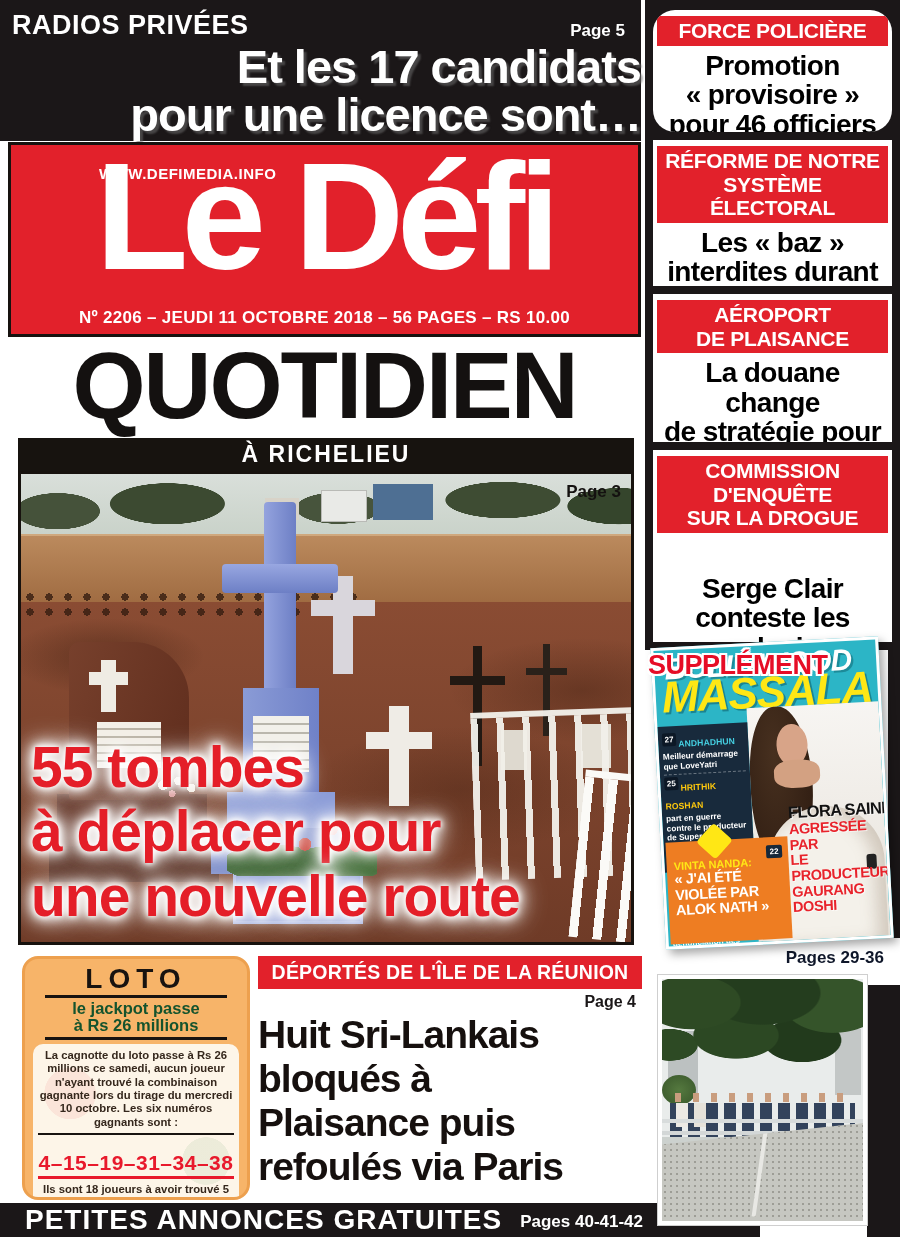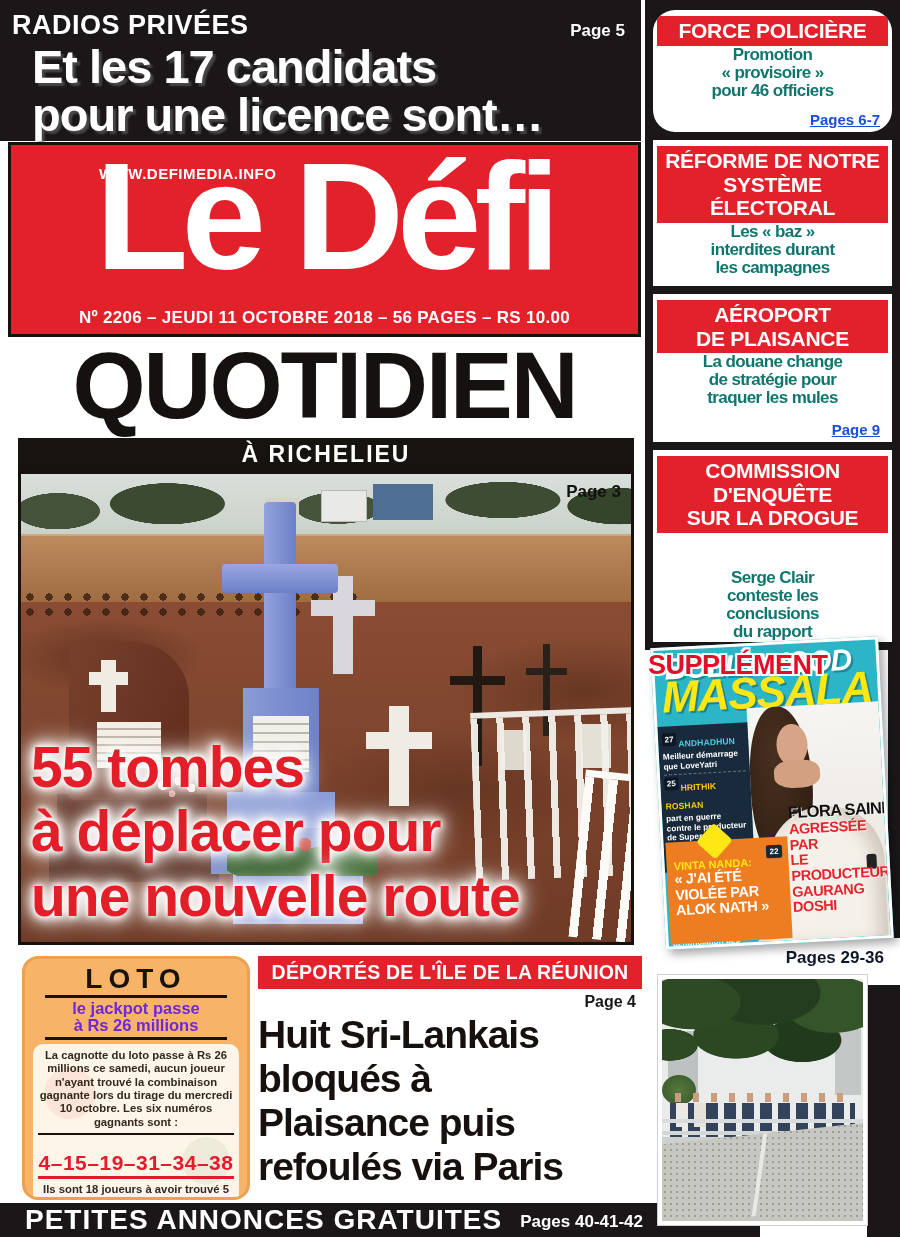--- a/index.html
+++ b/index.html
@@ -6,27 +6,27 @@
   html,body { background:#e9e9e9; }
   body { font-family:"Liberation Sans","DejaVu Sans",sans-serif; }
   .page { position:relative; width:900px; height:1237px; background:#ffffff; overflow:hidden; margin:0 auto; }
   .pre { white-space:pre-line; }
 
   
   .top-box { position:absolute; left:0; top:0; width:641px; height:141px; background:#1b1718; color:#fff; }
   .top-box .kicker-row { display:flex; justify-content:space-between; align-items:flex-end; padding:10px 16px 0 12px; }
   .top-box .kicker { font-size:27px; font-weight:900; letter-spacing:.5px; }
   .top-box .pageref { font-size:17px; font-weight:700; margin-top:2px; }
-  .top-box .headline { font-size:47px; font-weight:900; line-height:1.02; padding-left:32px; margin-top:2px; letter-spacing:-1px; text-shadow:3px 3px 2px rgba(110,110,110,.55); }
+  .top-box .headline { font-size:47px; font-weight:900; line-height:1.02; padding-left:32px; margin-top:2px; letter-spacing:-1px; text-shadow:3px 3px 2px rgba(110,110,110,.55);text-align:right; }
 
   
   .sidebar { position:absolute; left:645px; top:0; width:255px; height:650px; background:#1b1718; }
   .side-box { position:absolute; left:8px; width:239px; background:#fff; padding:6px 4px 4px; display:flex; flex-direction:column; overflow:hidden; }
   .side-box .banner { background:#e2212b; color:#fff; font-weight:900; font-size:21px; line-height:1.12; text-align:center; padding:3px 2px; letter-spacing:-.3px; }
-  .side-box .head { font-size:17px; font-weight:900; color:#0f766e; text-align:center; line-height:1.06; letter-spacing:-.6px; }
+  .side-box .head { font-size:28px; font-weight:900; color:#000000; text-align:center; line-height:1.06; margin-top:5px; letter-spacing:-.6px; }
   .side-box .pageref { margin-top:auto; text-align:right; font-size:15px; font-weight:700; color:#1d4ed8; padding-right:8px;text-decoration:underline; }
   .side-box.b1 { top:10px;  height:122px;border-radius:22px; }
   .side-box.b2 { top:140px; height:146px; }
   .side-box.b3 { top:294px; height:148px; }
   .side-box.b4 { top:450px; height:192px;gap:36px; }
 
   .right-strip-top { position:absolute; left:888px; top:650px; width:12px; height:288px; background:#1b1718; }
   .right-strip-bottom { position:absolute; left:867px; top:985px; width:33px; height:252px; background:#1b1718; }
 
   
@@ -111,21 +111,21 @@
   .fence2 { position:absolute; left:556px; top:298px; width:58px; height:168px; transform:rotate(6deg); border-top:7px solid #fbfaf7;
     background:repeating-linear-gradient(90deg, #fbfaf7 0 9px, transparent 9px 24px); }
   .photo .pageref { position:absolute; right:10px; top:8px; color:#141110; font-size:17px; font-weight:700; }
   .photo .overlay { position:absolute; left:10px; bottom:14px; font-size:57px; font-weight:900; line-height:1.13; letter-spacing:-1px; color:#e41e28;
     text-shadow:0 0 5px #fff,0 0 9px #fff,0 0 13px #fff,0 0 18px #fff,0 0 24px rgba(255,255,255,.95),0 0 30px rgba(255,255,255,.85); }
 
   
   .loto { position:absolute; left:22px; top:956px; width:228px; height:244px; background:#f7b469; border:3px solid #eda04e; border-radius:16px; overflow:hidden; padding-top:6px; }
   .loto .title { text-align:center; font-size:28px; font-weight:900; letter-spacing:6px; color:#181310; line-height:1; }
   .loto .rule { border-top:3px solid #181310; margin:2px 20px; }
-  .loto .subtitle { text-align:center; font-size:16.5px; font-weight:900; color:#6d28d9; line-height:1.06; margin:1px 0; }
+  .loto .subtitle { text-align:center; font-size:16.5px; font-weight:900; color:#14532d; line-height:1.06; margin:1px 0; }
   .loto .inner { margin:4px 8px; background:#fdf5e8; border-radius:10px; padding:5px 5px 6px; 
     background-image:
       radial-gradient(circle 26px at 18% 22%, rgba(226,33,43,.08) 98%, transparent),
       radial-gradient(circle 24px at 84% 52%, rgba(46,125,50,.08) 98%, transparent),
       radial-gradient(circle 26px at 28% 86%, rgba(245,124,0,.1) 98%, transparent); }
   .loto .intro, .loto .details { font-size:11.3px; font-weight:800; color:#35271c; text-align:center; line-height:1.18; }
   .loto .numbers { text-align:center; font-size:21px; font-weight:900; color:#e8192c; letter-spacing:.5px;
     border-top:2px solid #181310; border-bottom:3px solid #e8192c; margin-top:4px; margin-bottom:4px; padding:16px 0 1px; }
 
   

